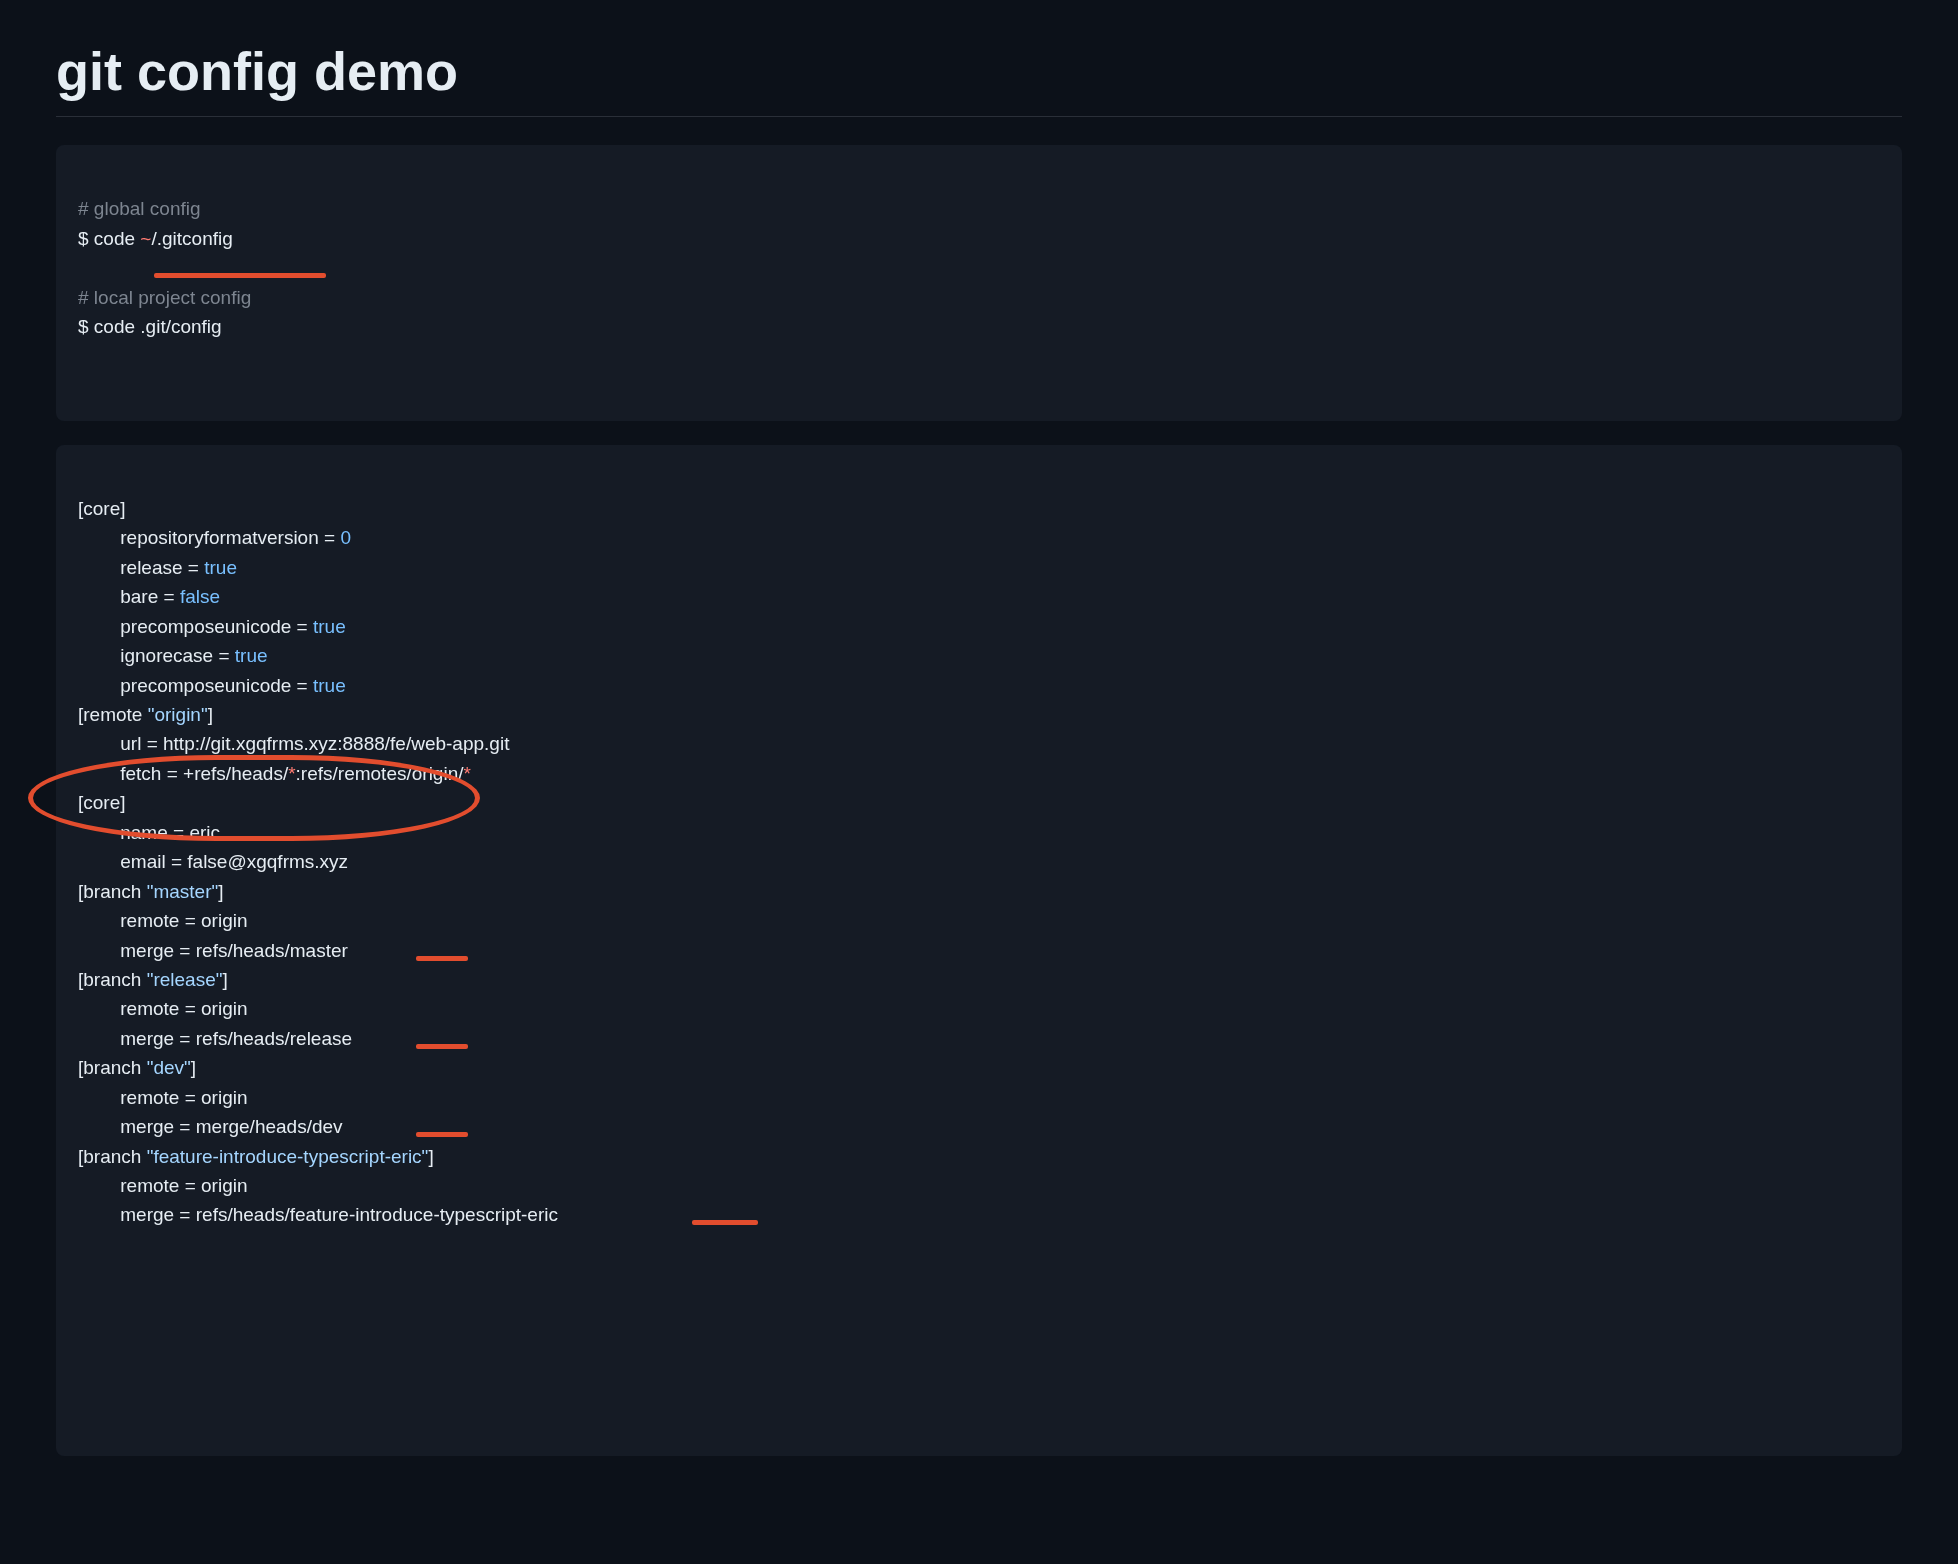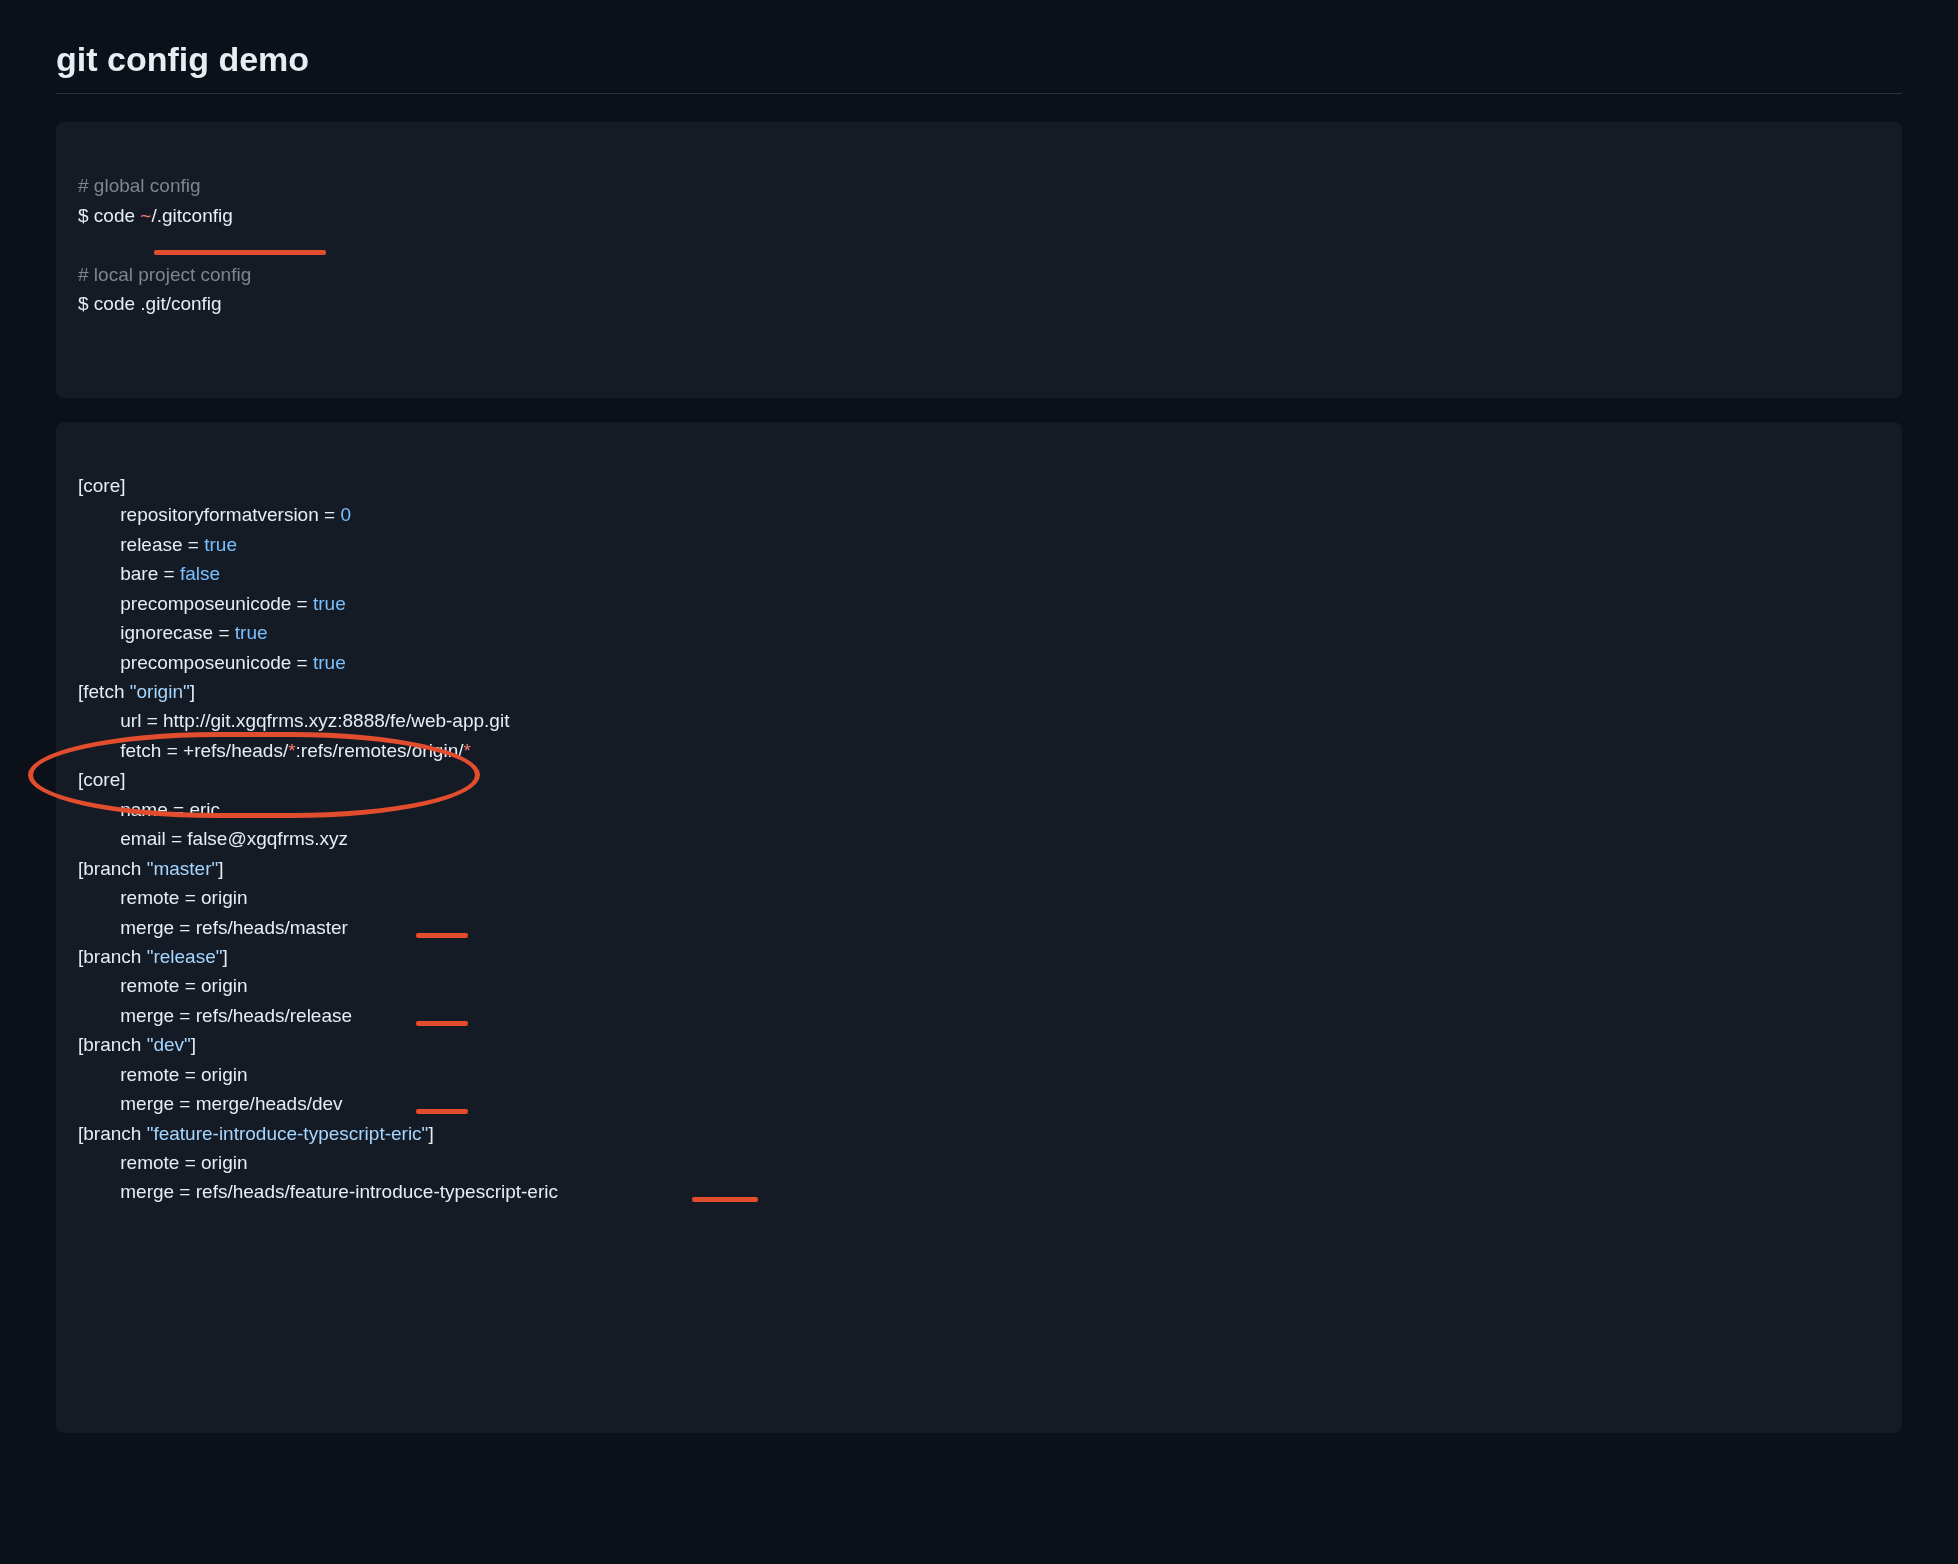--- a/index.html
+++ b/index.html
@@ -6,21 +6,21 @@
   html, body {
     width: 100%;
     background: #0c1119;
     font-family: -apple-system, BlinkMacSystemFont, "Segoe UI", Helvetica, Arial, sans-serif;
   }
   .page {
     padding: 40px 56px 80px 56px;
     color: #e6edf3;
   }
   h1.title {
-    font-size: 34px;
+    font-size: 54px;
     font-weight: 700;
     color: #e6edf3;
     padding-bottom: 14px;
     border-bottom: 1px solid #2a2f38;
     margin-bottom: 28px;
   }
   .codeblock {
     position: relative;
     background: #151b25;
     border-radius: 8px;
@@ -73,21 +73,21 @@
   </div>
 
   <div class="codeblock">
 <span class="c-plain">[core]</span>
         <span class="c-plain">repositoryformatversion = </span><span class="c-cyan">0</span>
         <span class="c-plain">release = </span><span class="c-cyan">true</span>
         <span class="c-plain">bare = </span><span class="c-cyan">false</span>
         <span class="c-plain">precomposeunicode = </span><span class="c-cyan">true</span>
         <span class="c-plain">ignorecase = </span><span class="c-cyan">true</span>
         <span class="c-plain">precomposeunicode = </span><span class="c-cyan">true</span>
-<span class="c-plain">[fetch </span><span class="c-string">"origin"</span><span class="c-plain">]</span>
+<span class="c-plain">[remote </span><span class="c-string">"origin"</span><span class="c-plain">]</span>
         <span class="c-plain">url = </span><span class="c-plain">http://git.xgqfrms.xyz:8888/fe/web-app.git</span>
         <span class="c-plain">fetch = </span><span class="c-plain">+refs/heads/</span><span class="c-red">*</span><span class="c-plain">:refs/remotes/origin/</span><span class="c-red">*</span>
 <span class="c-plain">[core]</span>
         <span class="c-plain">name = </span><span class="c-plain">eric</span>
         <span class="c-plain">email = </span><span class="c-plain">false@xgqfrms.xyz</span>
 <span class="c-plain">[branch </span><span class="c-string">"master"</span><span class="c-plain">]</span>
         <span class="c-plain">remote = origin</span>
         <span class="c-plain">merge = </span><span class="c-plain">refs/heads/master</span>
 <span class="c-plain">[branch </span><span class="c-string">"release"</span><span class="c-plain">]</span>
         <span class="c-plain">remote = origin</span>

